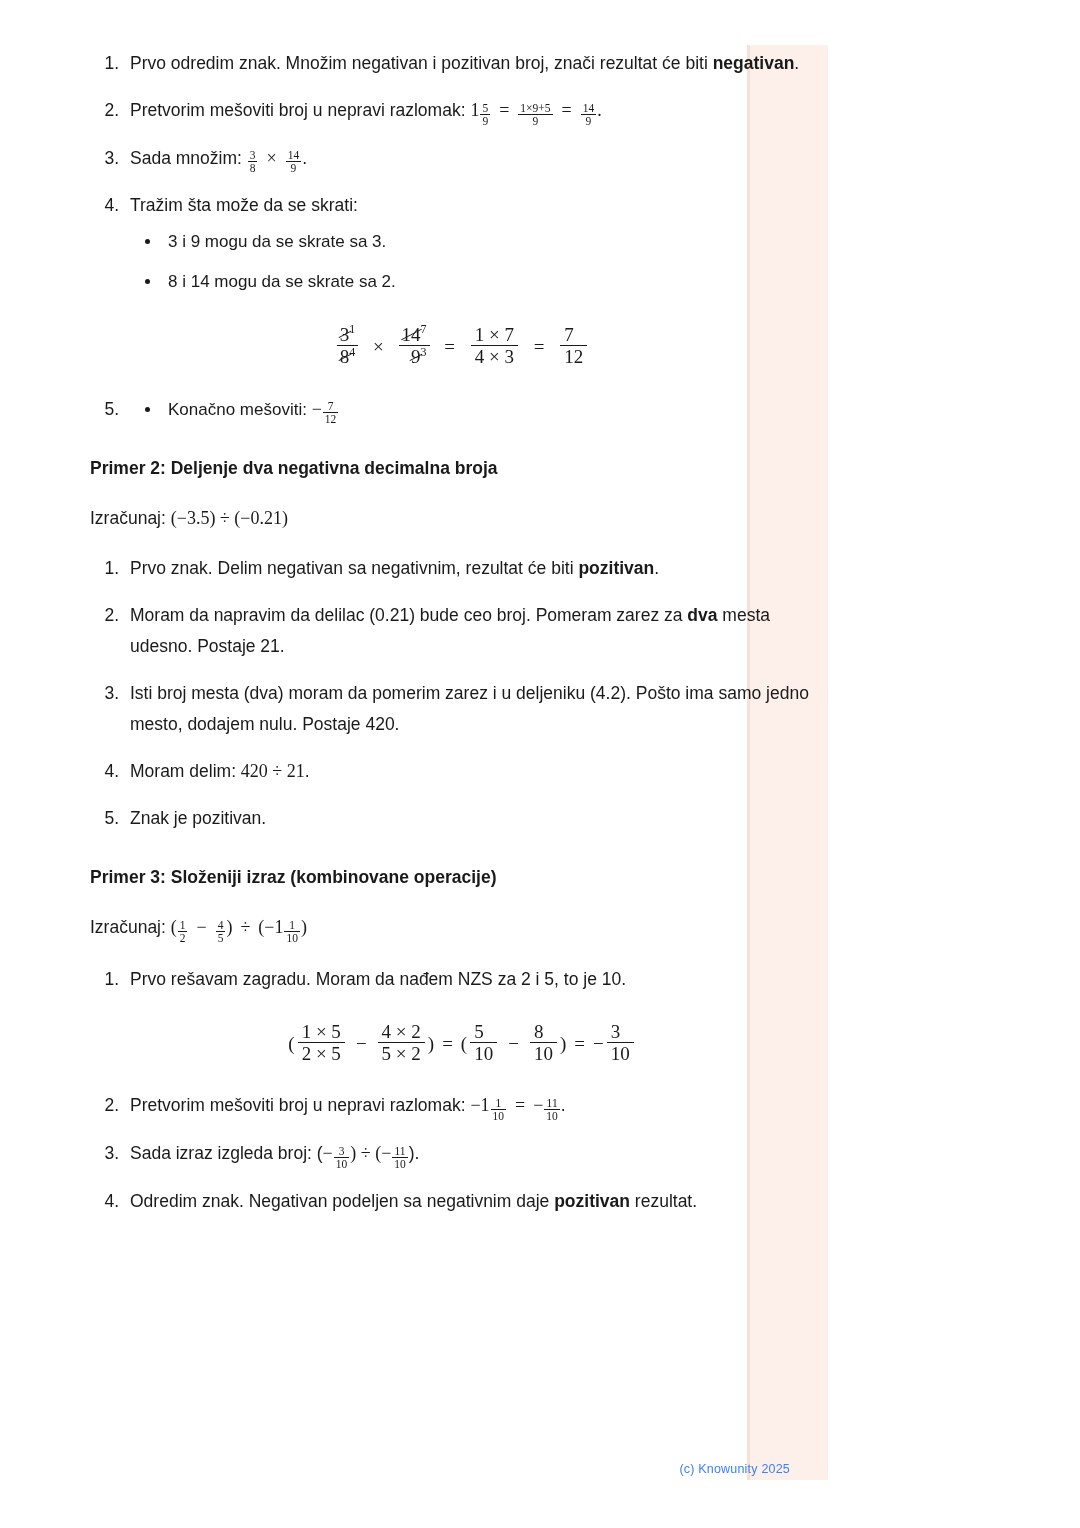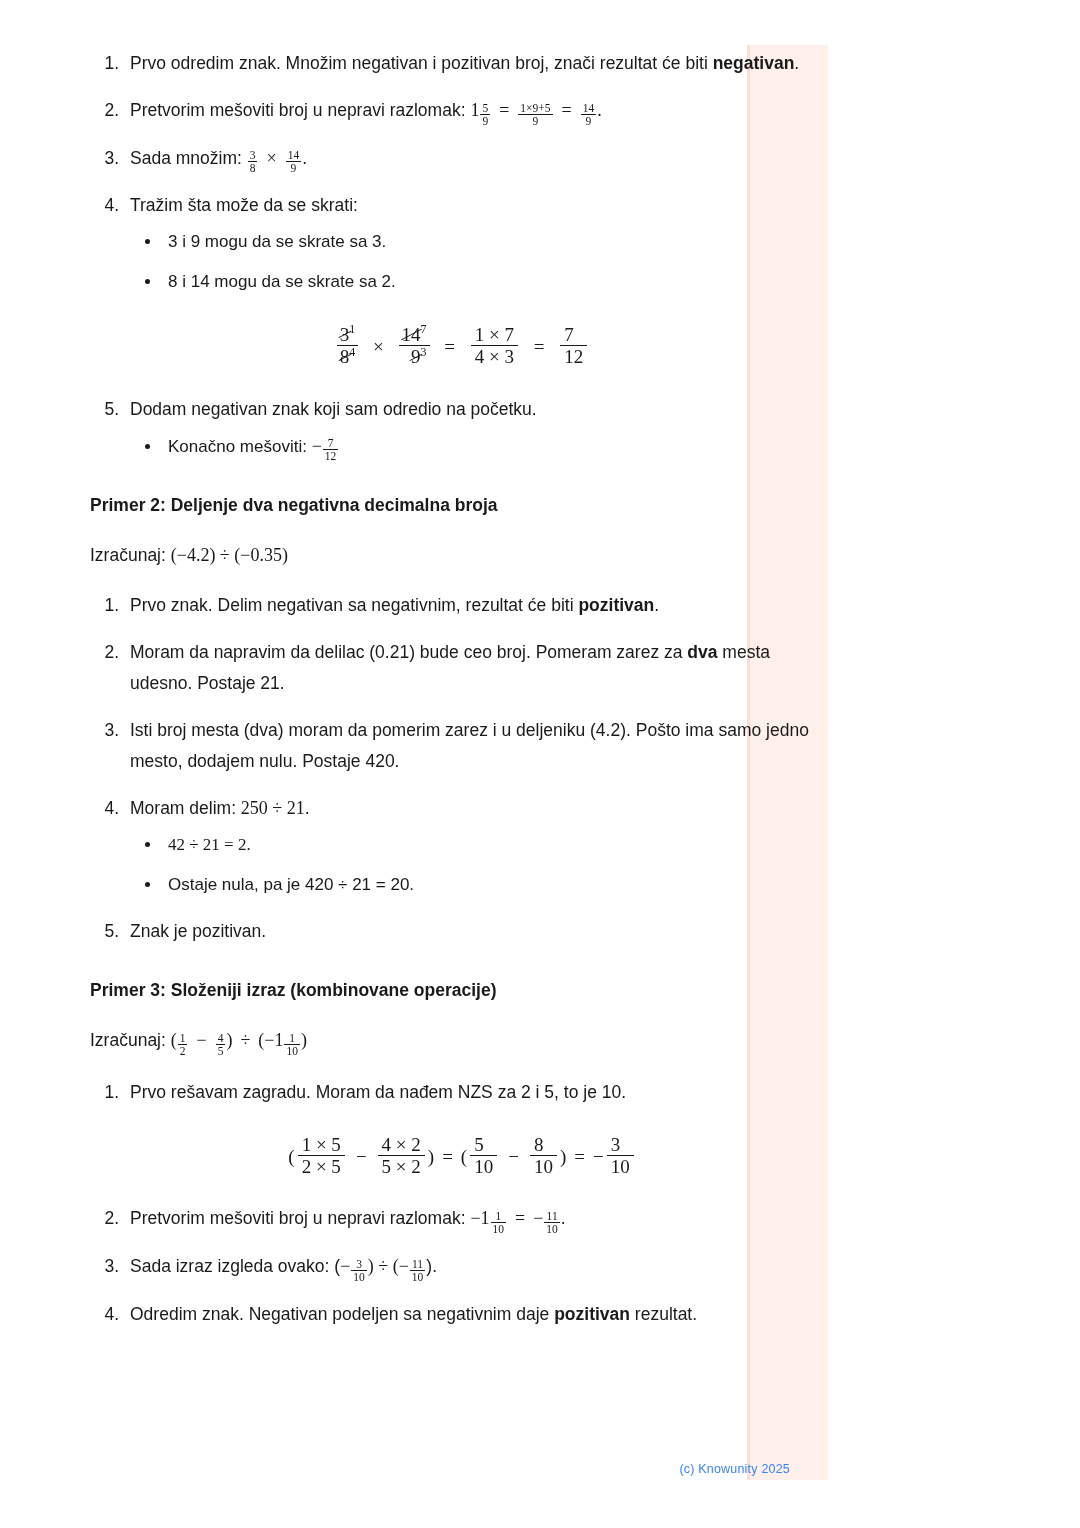--- a/index.html
+++ b/index.html
@@ -190,45 +190,40 @@
         <span class="den"><span class="struck">9</span><span class="sup">3</span></span>
       </span>
       <span class="op">=</span>
       <span class="frac-big"><span class="num">1 × 7</span><span class="den">4 × 3</span></span>
       <span class="op">=</span>
       <span class="frac-big"><span class="num">7</span><span class="den">12</span></span>
     </div>
 
     <ol class="main-list" start="5">
       <li>
-        <span>Dodam negativan znak koji sam odredio na početku.</span>
         <ul class="sub-list">
           <li><span>Konačno mešoviti: </span><span class="mixed"><span>−</span><span class="frac"><span class="num">7</span><span class="den">12</span></span></span></li>
         </ul>
       </li>
     </ol>
 
     <h3 class="section-head">Primer 2: Deljenje dva negativna decimalna broja</h3>
 
-    <p class="intro"><span>Izračunaj: </span><span class="math">(−4.2) ÷ (−0.35)</span></p>
+    <p class="intro"><span>Izračunaj: </span><span class="math">(−3.5) ÷ (−0.21)</span></p>
 
     <ol class="main-list">
       <li>
         <span>Prvo znak. Delim negativan sa negativnim, rezultat će biti </span><b>pozitivan</b><span>.</span>
       </li>
       <li>
         <span>Moram da napravim da delilac (0.21) bude ceo broj. Pomeram zarez za </span><b>dva</b><span> mesta udesno. Postaje 21.</span>
       </li>
       <li>Isti broj mesta (dva) moram da pomerim zarez i u deljeniku (4.2). Pošto ima samo jedno mesto, dodajem nulu. Postaje 420.</li>
       <li>
-        <span>Moram delim: </span><span class="math">250 ÷ 21</span><span>.</span>
-        <ul class="sub-list">
-          <li class="math">42 ÷ 21 = 2.</li>
-          <li>Ostaje nula, pa je 420 ÷ 21 = 20.</li>
-        </ul>
+        <span>Moram delim: </span><span class="math">420 ÷ 21</span><span>.</span>
       </li>
       <li>
         <span>Znak je pozitivan.</span>
       </li>
     </ol>
 
     <h3 class="section-head">Primer 3: Složeniji izraz (kombinovane operacije)</h3>
 
     <p class="intro"><span>Izračunaj: </span><span class="mixed"><span>(</span><span class="frac"><span class="num">1</span><span class="den">2</span></span><span class="op">−</span><span class="frac"><span class="num">4</span><span class="den">5</span></span><span>)</span><span class="op">÷</span><span>(</span><span>−1</span><span class="frac"><span class="num">1</span><span class="den">10</span></span><span>)</span></span></p>
 
@@ -238,21 +233,21 @@
 
     <div class="display-math">
       <span>(</span><span class="frac-big"><span class="num">1 × 5</span><span class="den">2 × 5</span></span><span class="op">−</span><span class="frac-big"><span class="num">4 × 2</span><span class="den">5 × 2</span></span><span>)</span><span class="op">=</span><span>(</span><span class="frac-big"><span class="num">5</span><span class="den">10</span></span><span class="op">−</span><span class="frac-big"><span class="num">8</span><span class="den">10</span></span><span>)</span><span class="op">=</span><span>−</span><span class="frac-big"><span class="num">3</span><span class="den">10</span></span>
     </div>
 
     <ol class="main-list" start="2">
       <li>
         <span>Pretvorim mešoviti broj u nepravi razlomak: </span><span class="mixed"><span>−1</span><span class="frac"><span class="num">1</span><span class="den">10</span></span><span class="op">=</span><span>−</span><span class="frac"><span class="num">11</span><span class="den">10</span></span></span><span>.</span>
       </li>
       <li>
-        <span>Sada izraz izgleda ovako: (</span><span class="mixed"><span>−</span><span class="frac"><span class="num">3</span><span class="den">10</span></span><span>) ÷ (</span><span>−</span><span class="frac"><span class="num">11</span><span class="den">10</span></span></span><span>).</span>
+        <span>Sada izraz izgleda broj: (</span><span class="mixed"><span>−</span><span class="frac"><span class="num">3</span><span class="den">10</span></span><span>) ÷ (</span><span>−</span><span class="frac"><span class="num">11</span><span class="den">10</span></span></span><span>).</span>
       </li>
       <li>
         <span>Odredim znak. Negativan podeljen sa negativnim daje </span><b>pozitivan</b><span> rezultat.</span>
       </li>
     </ol>
 
   </div>
 
   <div class="watermark">(c) Knowunity 2025</div>
 

